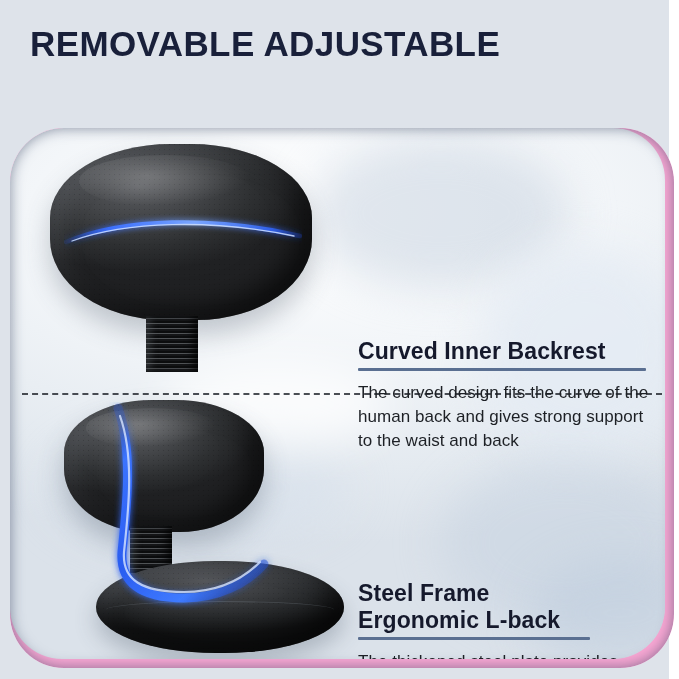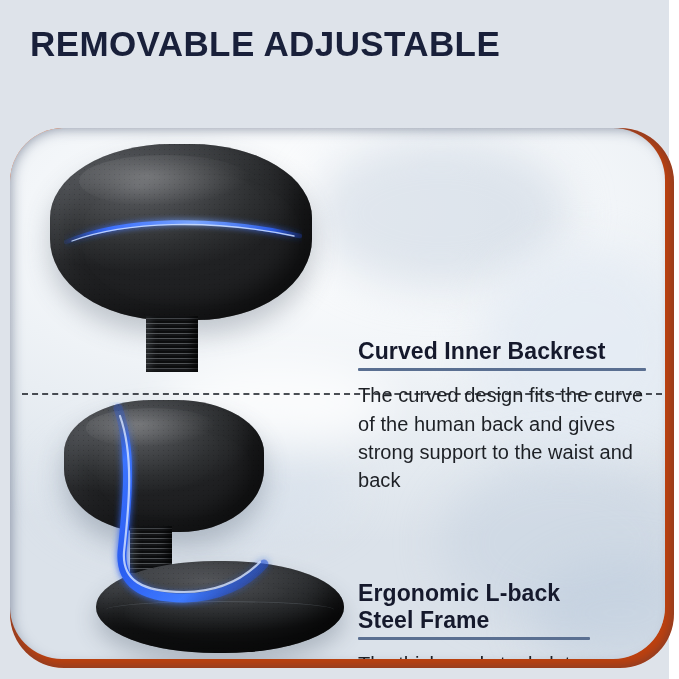--- a/index.html
+++ b/index.html
@@ -35,21 +35,21 @@
   }
 
   
   #panel-frame {
     position: absolute;
     left: 10px;
     top: 128px;
     width: 664px;
     height: 540px;
     border-radius: 54px;
-    background: #c2410c;
+    background: #f9a8d4;
     overflow: hidden;
   }
   
   #panel-frame::after {
     content: "";
     position: absolute;
     inset: 0;
     border-radius: 54px;
     box-shadow: inset 0 0 14px rgba(40,55,85,0.55);
     pointer-events: none;
@@ -244,21 +244,21 @@
     height: 3px;
     background: #5a6f91;
     margin-top: 3px;
     margin-bottom: 10px;
     border-radius: 1px;
   }
   #rule-1 { width: 288px; }
   #rule-2 { width: 232px; }
 
   .feature-body {
-    font-size: 20px;
+    font-size: 17px;
     color: #1d2025;
     line-height: 1.42;
     letter-spacing: 0.05px;
   }
 </style>
 </head>
 <body>
 
 <div id="page">
 
@@ -333,22 +333,22 @@
         </svg>
       </div>
 
       <div class="feature" id="feature-1">
         <div class="feature-heading">Curved Inner Backrest</div>
         <div class="heading-rule" id="rule-1"></div>
         <div class="feature-body">The curved design fits the curve of the human back and gives strong support to the waist and back</div>
       </div>
 
       <div class="feature" id="feature-2">
+        <div class="feature-heading">Steel Frame</div>
         <div class="feature-heading">Ergonomic L-back</div>
-        <div class="feature-heading">Steel Frame</div>
         <div class="heading-rule" id="rule-2"></div>
         <div class="feature-body">The thickened steel plate provides strong toughness and load-bearing capacity</div>
       </div>
 
     </div>
   </div>
 
 </div>
 
 </body></html>

